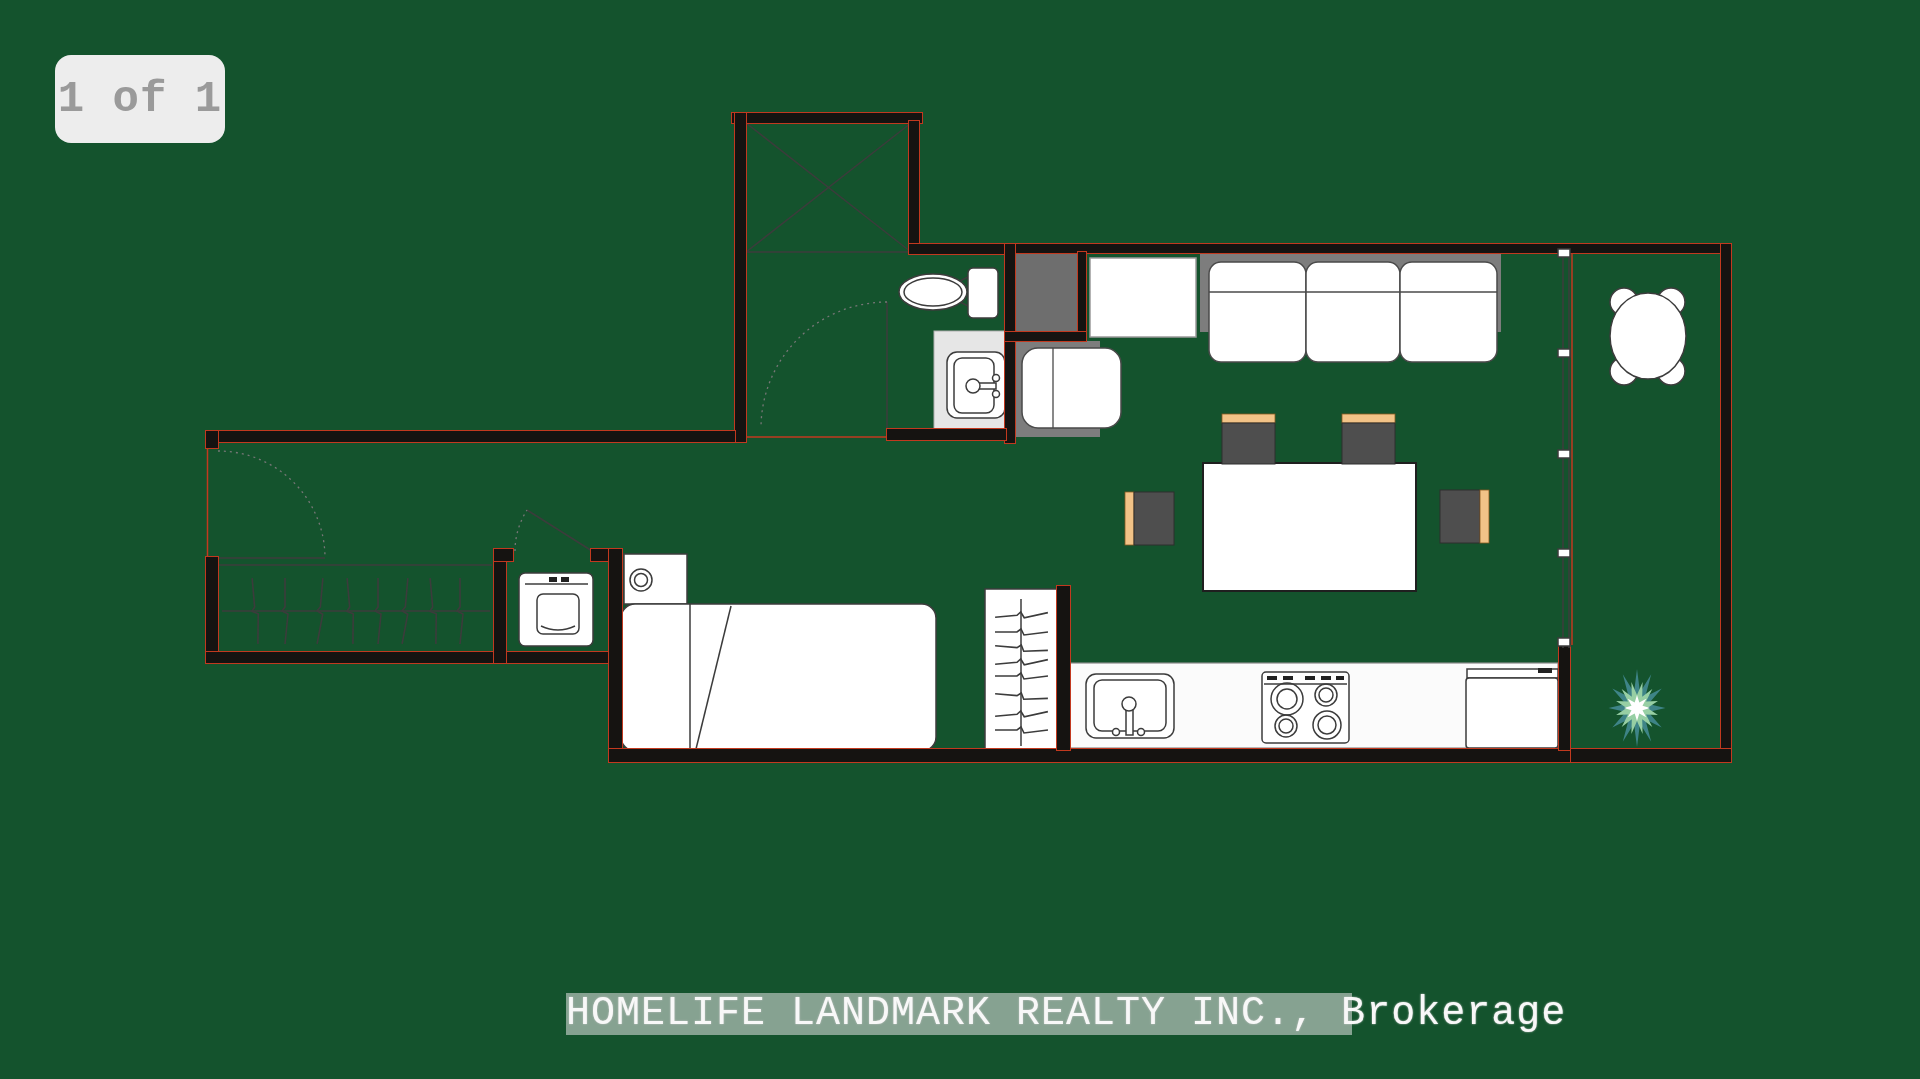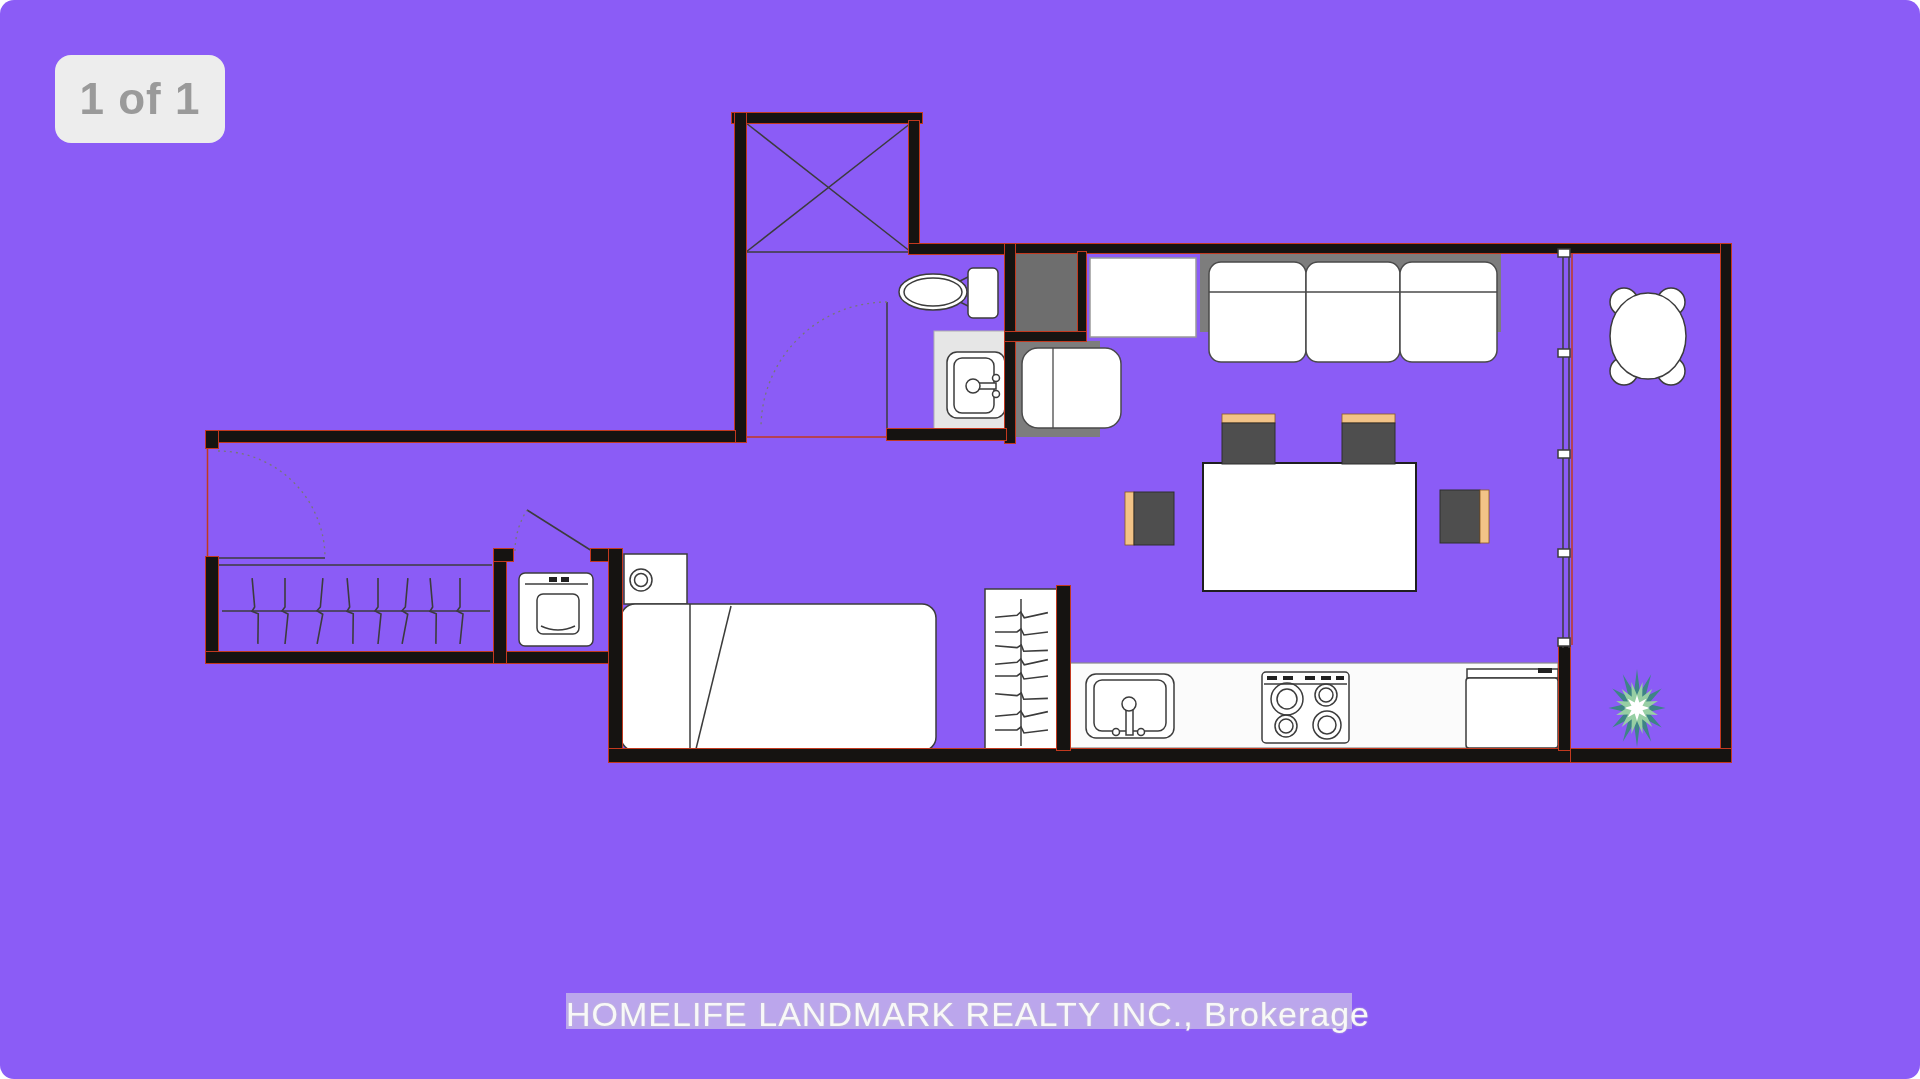--- a/index.html
+++ b/index.html
@@ -11,31 +11,31 @@
     --stool-dark:#4e4e4e;
     --stool-accent:#f2c387;
     --counter-light:#e6e6e6;
     --plant-outer:#3e8487;
     --plant-inner:#97cfa4;
     --badge-bg:#ededed;
     --badge-text:#9a9a9a;
     --watermark-text:#f8f8f8;
   }
   html,body{margin:0;padding:0;background:#fff;}
-  .viewer{position:relative;width:1920px;height:1079px;background:#8b5cf6;overflow:hidden;
-          font-family:Liberation Sans, sans-serif;border-radius:14px;}
+  .viewer{position:relative;width:1920px;height:1079px;background:#14532d;overflow:hidden;
+          font-family:Liberation Mono, monospace;}
   .badge{position:absolute;left:55px;top:55px;width:170px;height:88px;
          background:var(--badge-bg);border-radius:16px;
          color:var(--badge-text);font-size:44px;font-weight:bold;
          display:flex;align-items:center;justify-content:center;letter-spacing:1px;}
   .plan{position:absolute;left:0;top:0;width:1920px;height:1079px;}
   .plan svg{position:absolute;left:0;top:0;}
-  .watermark{position:absolute;left:566px;top:993px;width:786px;height:36px;
+  .watermark{position:absolute;left:566px;top:993px;width:786px;height:42px;
              background:rgba(227,227,227,0.55);
-             color:var(--watermark-text);font-size:34px;line-height:42px;text-align:center;
+             color:var(--watermark-text);font-size:40px;line-height:42px;text-align:center;
              letter-spacing:1px;white-space:nowrap;
              text-shadow:0 0 2px #c9c9c9;}
   
   .wall{fill:var(--wall);stroke:var(--wall-accent);stroke-width:1;}
   .redline{stroke:var(--wall-accent);stroke-width:1.5;fill:none;}
   .thin{fill:none;stroke:var(--furniture-line);stroke-width:1.5;}
   .thinw{fill:#fff;stroke:var(--furniture-line);stroke-width:1.5;}
   .dotted{fill:none;stroke:#777;stroke-width:1.3;stroke-dasharray:2 4;}
   .counter{fill:#fbfbfb;stroke:#8b8b8b;stroke-width:1.2;}
   .graybox{fill:var(--closet-fill);}

